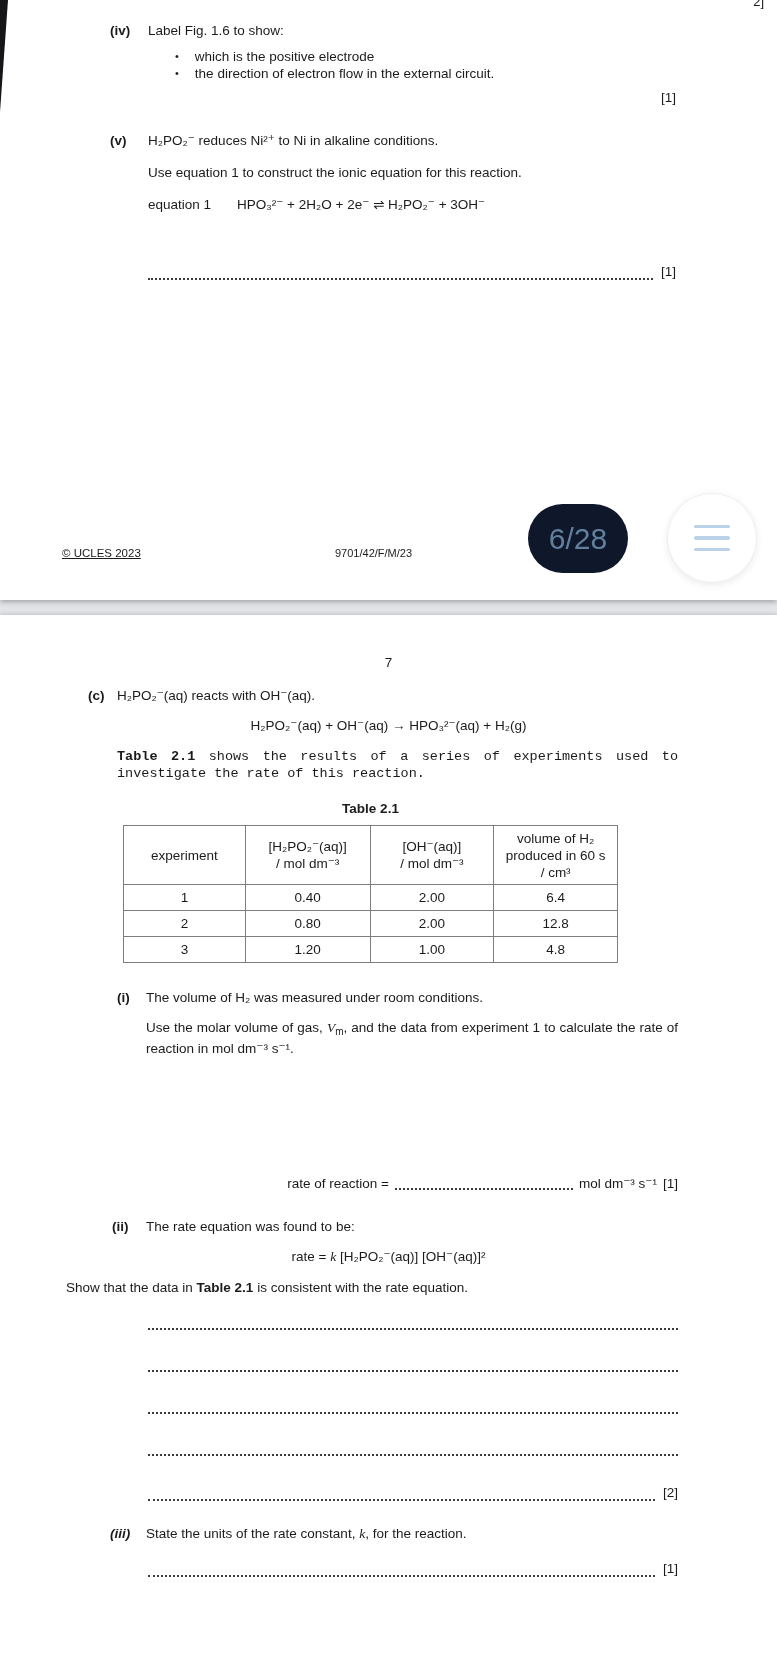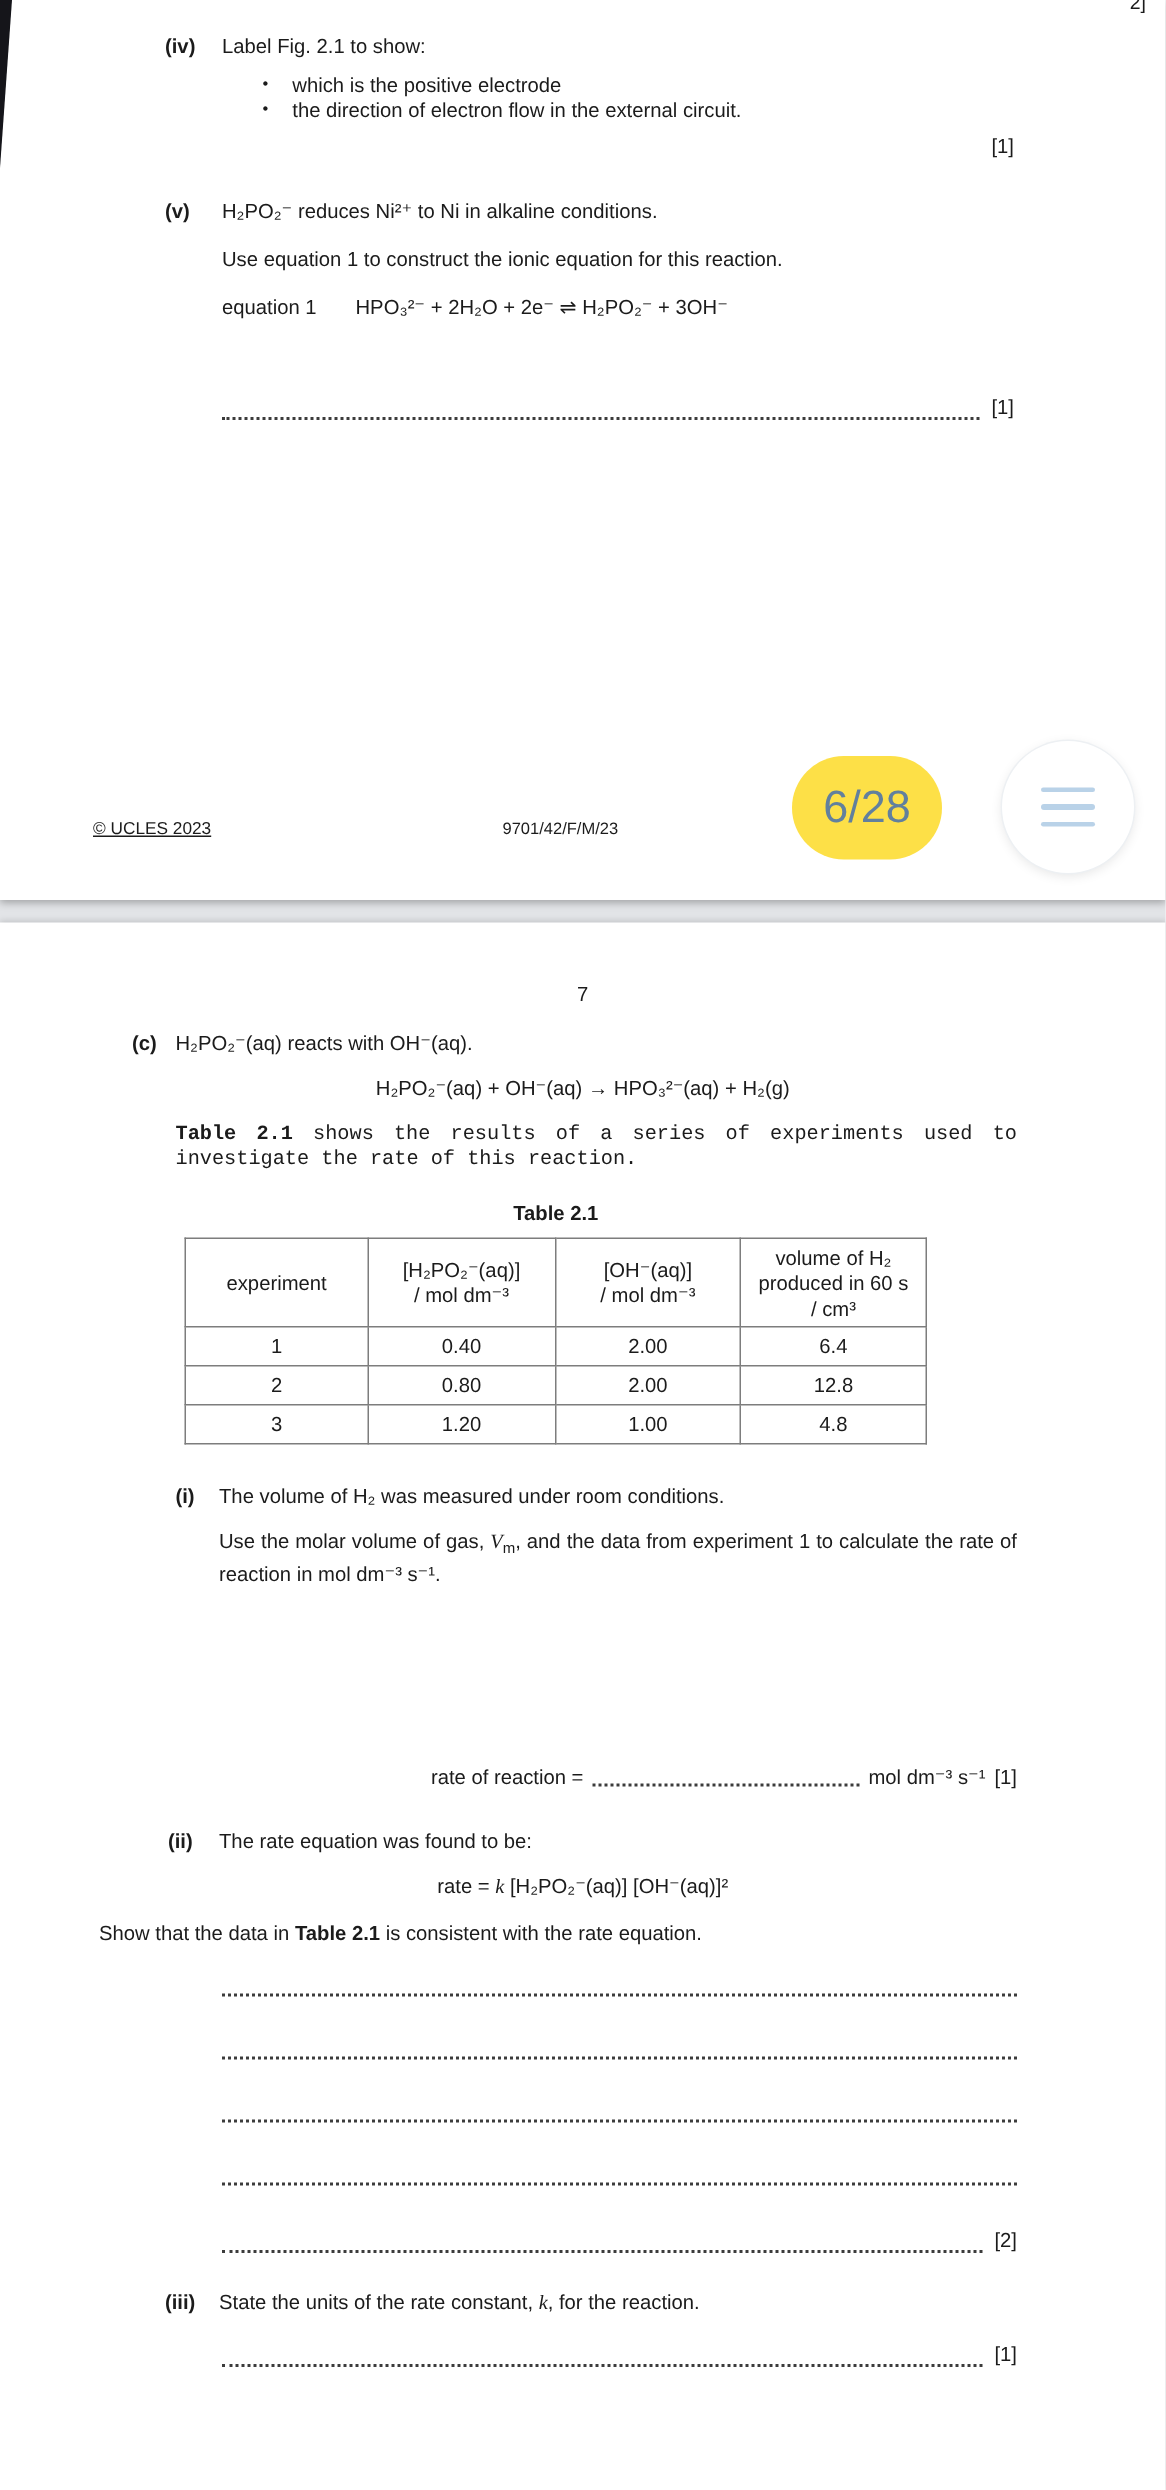--- a/index.html
+++ b/index.html
@@ -37,21 +37,21 @@
   .eq-row{margin:15px 0 16px 148px;display:flex;}
   .eq-label{width:89px;flex:0 0 auto;}
   .answer-row{display:flex;align-items:flex-end;gap:8px;margin-left:148px;margin-right:101px;}
   .ans-first{margin-top:50px;}
   .dotline{flex:1;border-bottom:2px dotted #3c3c3c;height:13px;}
   .marks-inline{flex:0 0 auto;}
 
   .copyright{position:absolute;left:62px;top:545px;font-size:11.5px;text-decoration:underline;}
   .papercode{position:absolute;left:335px;top:545px;font-size:11px;}
   .page-badge{position:absolute;left:528px;top:504px;width:100px;height:69px;border-radius:35px;
-    background:#fde047;color:#62809d;font-size:30px;display:flex;align-items:center;justify-content:center;
+    background:#0f172a;color:#62809d;font-size:30px;display:flex;align-items:center;justify-content:center;
     cursor:pointer;}
   .menu-btn{position:absolute;left:668px;top:494px;width:88px;height:88px;border-radius:50%;
     background:#ffffff;box-shadow:0 0 0 1px #edf0f3,0 2px 8px rgba(0,0,0,.10);
     display:flex;flex-direction:column;align-items:center;justify-content:center;gap:8px;cursor:pointer;}
   .hline{width:36px;height:3.5px;background:#b9d2e8;border-radius:2px;}
 
   
   .pagenum{padding-top:39px;text-align:center;}
   .q-c{margin:16px 0 0 88px;display:flex;}
   .q-c .plabel{width:29px;}
@@ -71,34 +71,34 @@
   .rate-dots{width:178px;border-bottom:2px dotted #3c3c3c;height:13px;}
   .q-ii{margin:26px 0 0 112px;display:flex;}
   .q-ii .plabel{width:34px;}
   .instr-ii{margin:14px 0 0 66px;}
   .lines-block{margin-left:148px;margin-right:99px;}
   .ans-line{margin-top:28px;border-bottom:2px dotted #3c3c3c;height:12px;}
   .ans-line-first{margin-top:20px;}
   .ans-line-last{display:flex;align-items:flex-end;gap:8px;margin-top:28px;}
   .ans-line-last .dotline{height:12px;}
   .q-iii{margin:24px 0 0 110px;display:flex;}
-  .q-iii .plabel{width:36px;}
+  .q-iii .plabel{width:36px;font-style:italic;}
   .final-row{margin-top:18px;}
 </style>
 </head>
 <body>
 
 <div class="page" id="page1">
 
   <div class="corner-frag">2]</div>
   <div class="page-edge-sliver"></div>
 
   <div class="q-iv">
     <span class="plabel">(iv)</span>
-    <span>Label Fig. 2.1 to show:</span>
+    <span>Label Fig. 1.6 to show:</span>
   </div>
 
   <div class="bullets">
     <div class="bullet-row">
       <span class="bullet-dot">•</span>
       <span>which is the positive electrode</span>
     </div>
     <div class="bullet-row">
       <span class="bullet-dot">•</span>
       <span>the direction of electron flow in the external circuit.</span>

